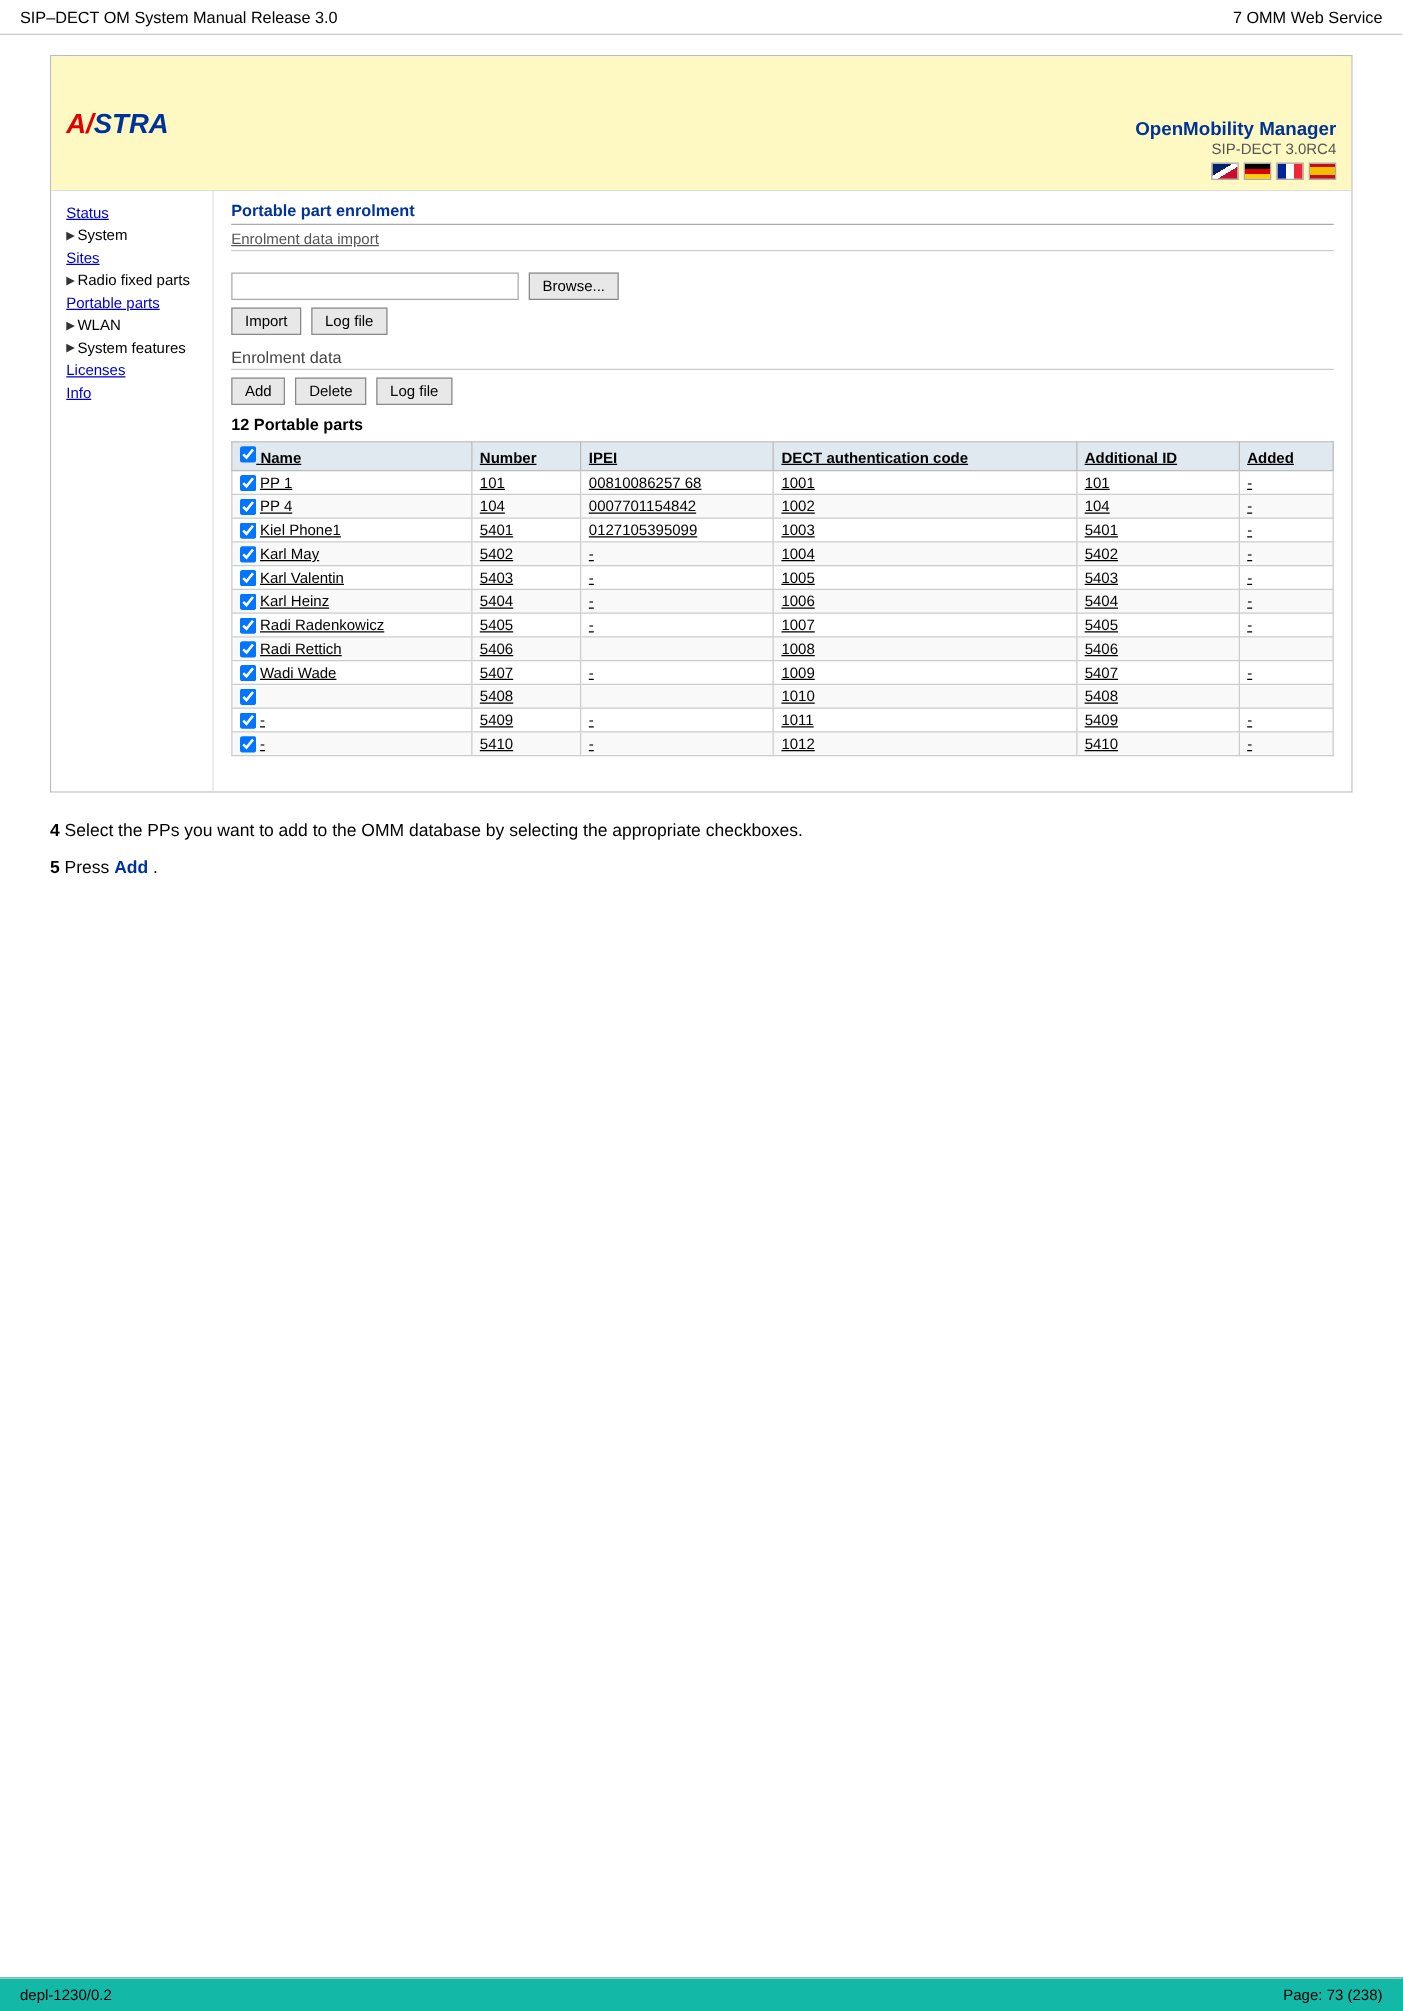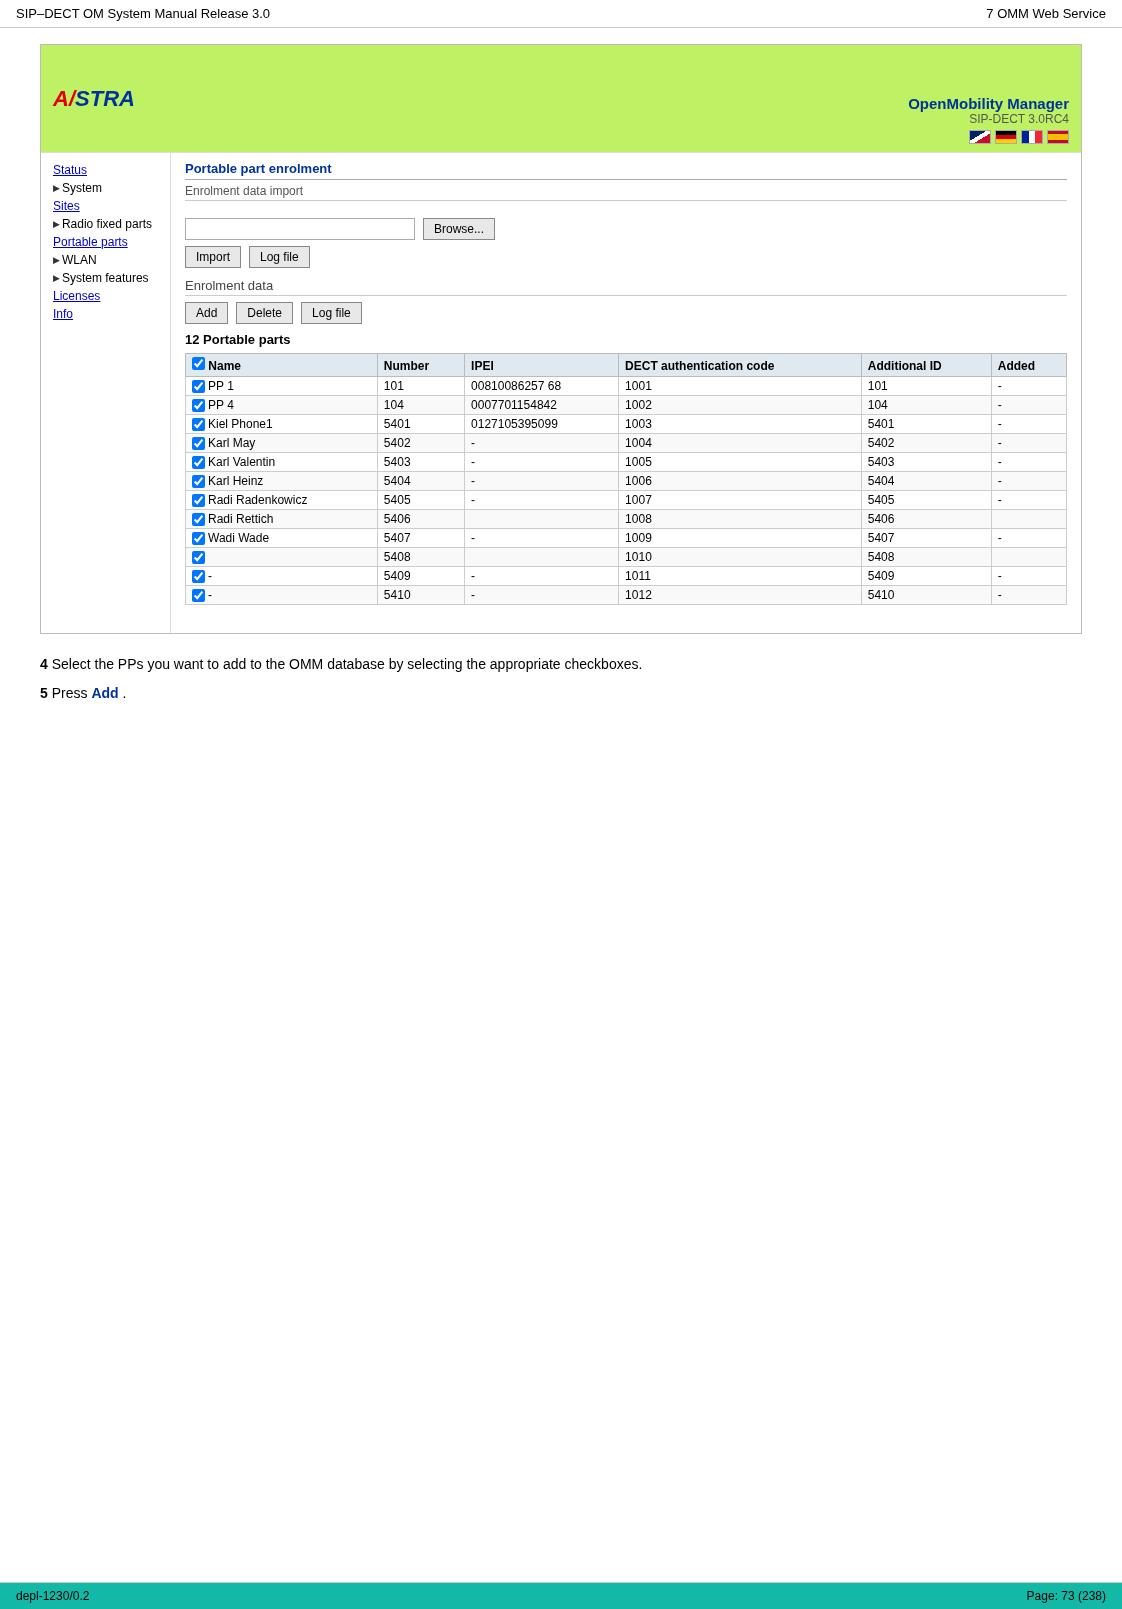--- a/index.html
+++ b/index.html
@@ -37,21 +37,21 @@
       margin-bottom: 20px;
       background: #fff;
     }
     
     .omm-header {
       display: flex;
       justify-content: space-between;
       align-items: center;
       padding: 8px 12px;
       border-bottom: 1px solid #ddd;
-      background: #bef264;
+      background: #fef9c3;
     }
     .omm-logo {
       font-size: 22px;
       font-weight: bold;
       font-style: italic;
     }
     .omm-logo span.a { color: #e30000; }
     .omm-logo span.slash { color: #e30000; }
     .omm-logo span.stra { color: #003399; }
     .omm-title-block {
@@ -153,20 +153,21 @@
     }
     .import-section {
       margin-bottom: 10px;
     }
     .import-section .sub-title {
       font-size: 12px;
       margin-bottom: 12px;
       color: #555;
       border-bottom: 1px solid #ccc;
       padding-bottom: 2px;
+      text-decoration: underline;
     }
     .browse-row {
       display: flex;
       align-items: flex-start;
       gap: 8px;
       margin-bottom: 6px;
       margin-top: 17px;
     }
     .file-input-box {
       border: 1px solid #aaa;
@@ -206,20 +207,21 @@
     .parts-count {
       font-size: 13px;
       font-weight: bold;
       margin-bottom: 6px;
     }
     
     .pp-table {
       width: 100%;
       border-collapse: collapse;
       font-size: 12px;
+      text-decoration: underline;
     }
     .pp-table th {
       background: #e0e8f0;
       border: 1px solid #bbb;
       padding: 3px 6px;
       text-align: left;
       font-weight: bold;
       vertical-align: bottom;
     }
     .pp-table td {

